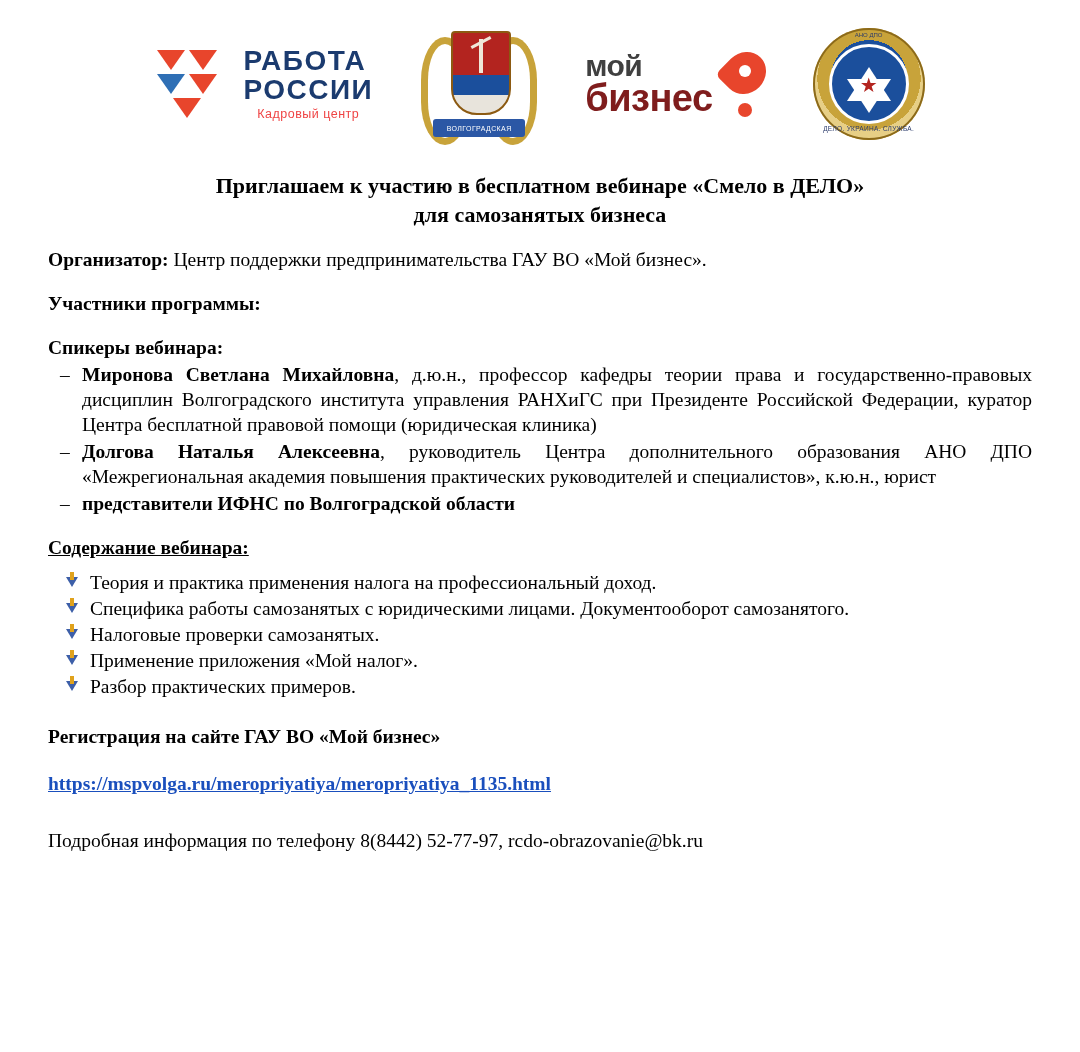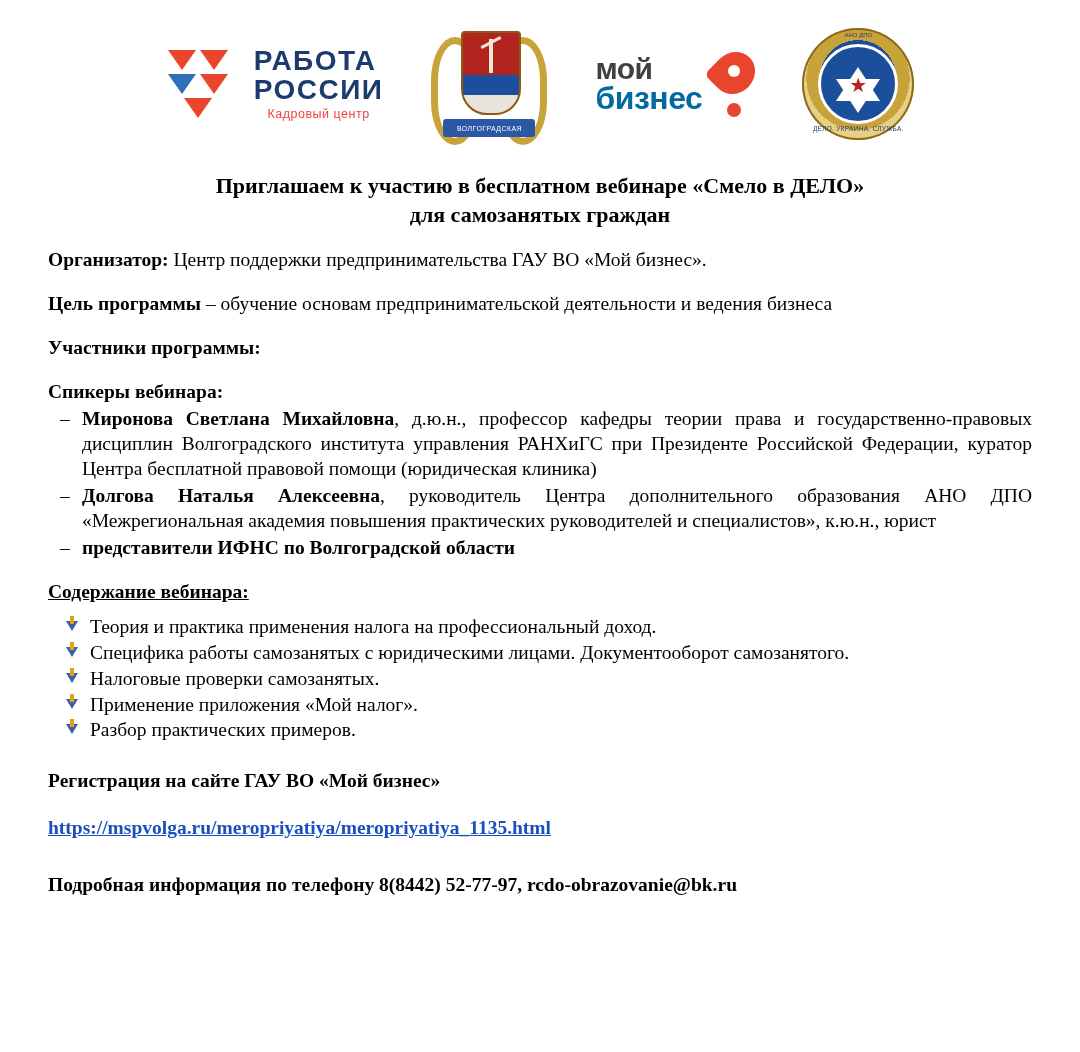--- a/index.html
+++ b/index.html
@@ -141,22 +141,22 @@
     font-family: "Liberation Sans", sans-serif;
     font-weight: bold;
     line-height: .95;
   }
   .mb-text .m1 {
     font-size: 30px;
     color: #404040;
     letter-spacing: -.5px;
   }
   .mb-text .m2 {
-    font-size: 32px;
-    color: #0369a1;
+    font-size: 38px;
+    color: #7f1d1d;
     letter-spacing: -.5px;
   }
   .mb-pin {
     width: 44px;
     height: 66px;
     position: relative;
   }
   .mb-pin .head {
     position: absolute;
     top: 0; left: 2px;
@@ -307,21 +307,21 @@
     top: 1px;
     width: 4px; height: 8px;
     background: #e0a21c;
   }
 
   a.link {
     color: #1a4fbd;
     text-decoration: underline;
     font-weight: bold;
   }
-  .contact { margin-top: 32px; font-weight: bold; }
+  .contact { margin-top: 32px; font-weight: normal; }
   .reg { margin-top: 26px; font-weight: bold; }
   .linkline { margin-top: 22px; }
 </style>
 </head>
 <body>
 
 <div class="page">
 
   <div class="logo-strip">
 
@@ -375,31 +375,28 @@
         <div class="emb-label">ДЕЛО. УКРАИНА. СЛУЖБА.</div>
       </div>
     </div>
 
   </div>
 
   <div class="doc">
 
     <div class="title">
       <div>Приглашаем к участию в бесплатном вебинаре «Смело в ДЕЛО»</div>
-      <div>для самозанятых граждан</div>
+      <div>для самозанятых бизнеса</div>
     </div>
 
 
     <p class="block">
       <span class="b">Организатор:</span><span> Центр поддержки предпринимательства ГАУ ВО «Мой бизнес».</span>
     </p>
 
-    <p class="block">
-      <span class="b">Цель программы</span><span> – обучение основам предпринимательской деятельности и ведения бизнеса</span>
-    </p>
 
     <p class="block">
       <span class="b">Участники программы:</span><br>
     </p>
 
     <p class="block">
       <span class="b">Спикеры вебинара:</span>
     </p>
     <ul class="dash">
       <li>

